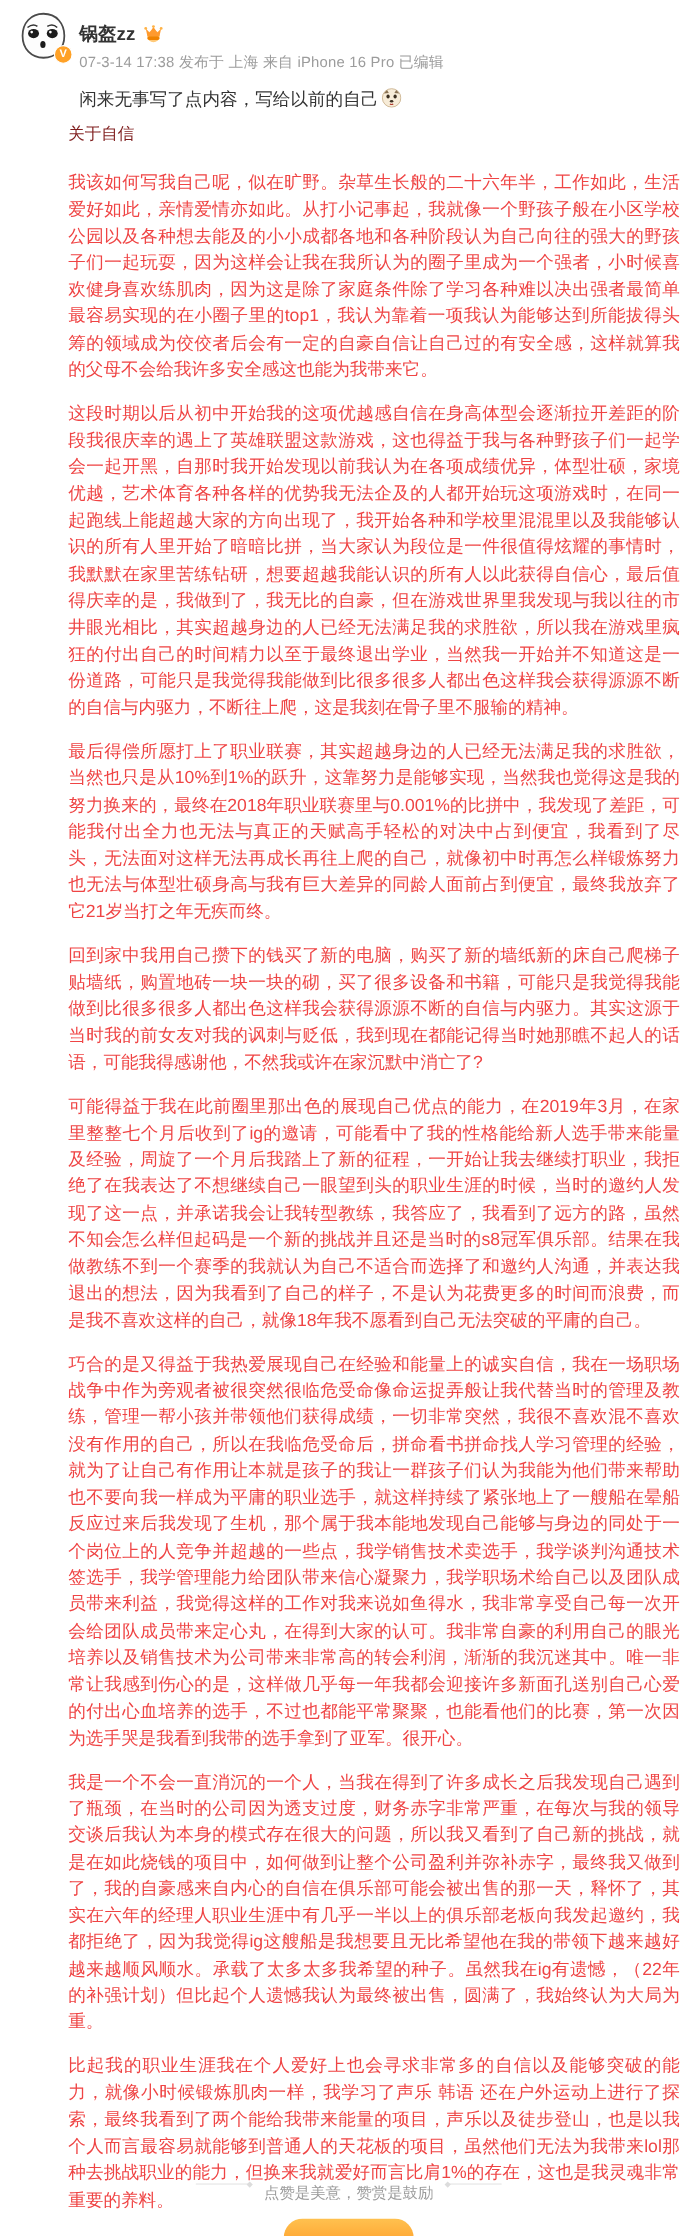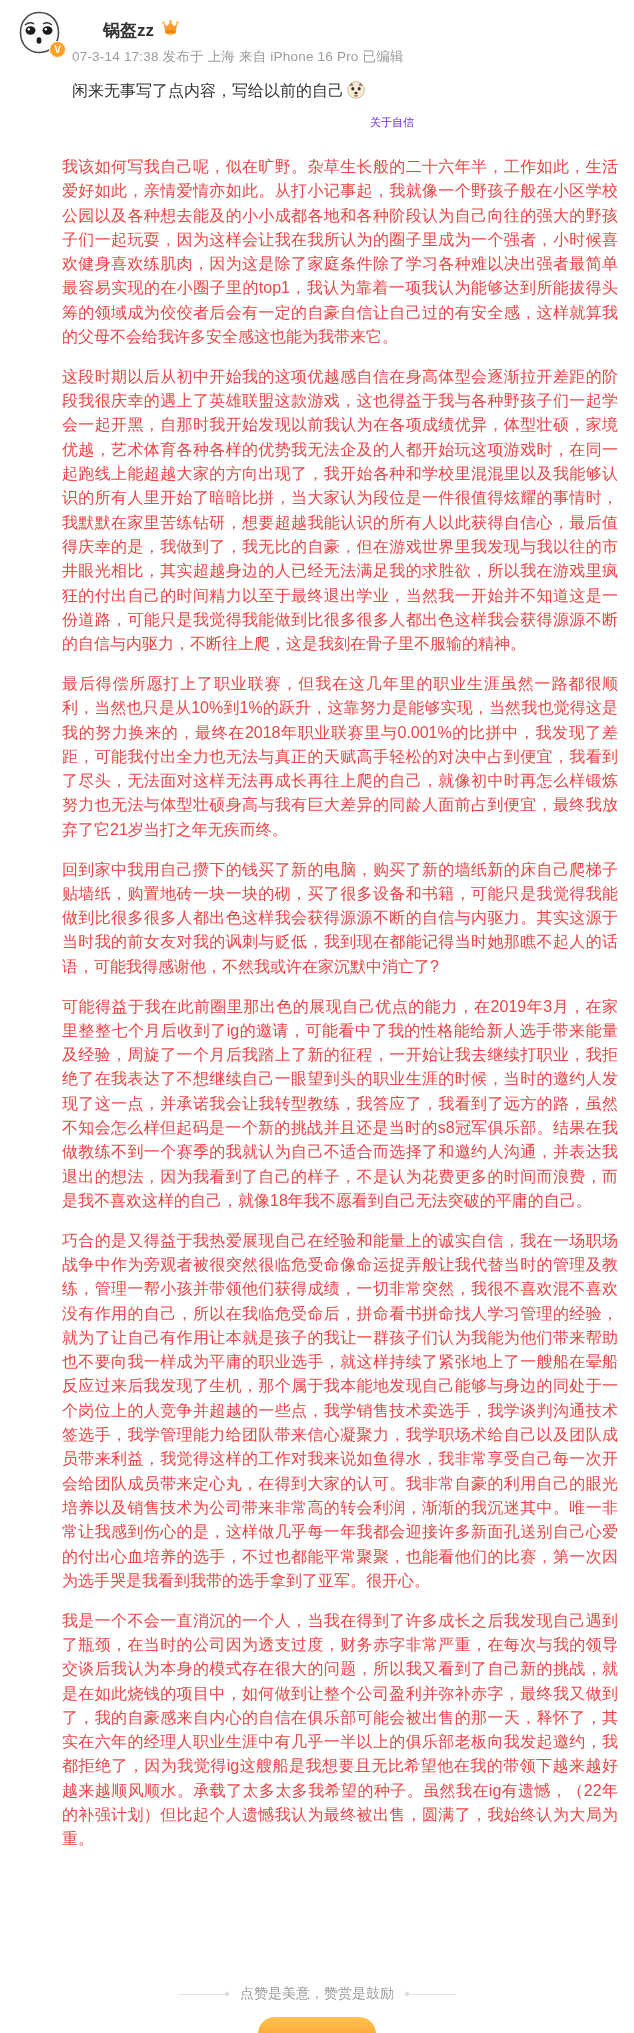--- a/index.html
+++ b/index.html
@@ -15,45 +15,45 @@
   .avatar{
     position:absolute;left:16px;top:9px;width:47px;height:47px;border-radius:50%;
     background:#fff;cursor:pointer;
   }
   .avatar svg{display:block;width:47px;height:47px;border-radius:50%;}
   .v-badge{
     position:absolute;right:-3px;bottom:-2px;width:17px;height:17px;border-radius:50%;
     background:#ffa126;color:#fff;font-size:10px;font-weight:bold;line-height:15px;
     text-align:center;border:1.5px solid #fff;box-sizing:border-box;
   }
-  .name-row{display:flex;height:22px;margin-left:31px;}
+  .name-row{display:flex;align-items:center;height:22px;}
   .username{font-size:17px;font-weight:700;color:#333;cursor:pointer;}
   .vip-badge{display:inline-block;margin-left:7px;line-height:0;}
   .meta{margin-top:7px;font-size:13.5px;color:#9c9c9c;letter-spacing:.2px;}
 
   
   .intro{margin:14px 16px 0 72px;font-size:16px;color:#333;line-height:22px;}
   .doge{display:inline-block;vertical-align:-3px;margin-left:3px;line-height:0;}
   .post-title{
-    margin:8px 0 0 62px;width:352px;text-align:right;
-    font-size:11px;font-weight:400;color:#6d28d9;line-height:24px;
+    margin:8px 0 0 62px;width:352px;text-align:left;
+    font-size:15px;font-weight:400;color:#7f1d1d;line-height:24px;
   }
 
   
   .article{
     margin:21px 16px 0 62px;width:556px;
     font-size:16px;line-height:24.3px;color:#ef4444;
     text-align:justify;word-break:break-all;
   }
   .article p{margin:0 0 15.5px;}
   .article p:last-child{margin-bottom:0;}
 
   
   .footer{position:absolute;top:1985px;left:0;width:634px;text-align:center;}
-  .tagline-row{display:flex;align-items:center;justify-content:center;}
+  .tagline-row{display:flex;justify-content:center;}
   .tagline-text{font-size:14px;color:#9b9b9b;margin:0 12px;}
   .h-line{width:50px;height:1px;background:#e4e4e4;position:relative;}
   .h-line.left::after,.h-line.right::after{
     content:"";position:absolute;top:-1.5px;width:4px;height:4px;background:#dcdcdc;
     transform:rotate(45deg);
   }
   .h-line.left::after{right:-1px;}
   .h-line.right::after{left:-1px;}
   .reward-btn{
     display:block;margin:14px auto 0;width:118px;height:34px;border:none;
@@ -109,25 +109,26 @@
         <path d="M7.5 14.5 q1.5 1 3 0" fill="none" stroke="#b03a2e" stroke-width="1.1"></path>
       </svg>
     </span>
   </div>
 
   <h2 class="post-title">关于自信</h2>
 
   <article class="article">
     <p>我该如何写我自己呢，似在旷野。杂草生长般的二十六年半，工作如此，生活爱好如此，亲情爱情亦如此。从打小记事起，我就像一个野孩子般在小区学校公园以及各种想去能及的小小成都各地和各种阶段认为自己向往的强大的野孩子们一起玩耍，因为这样会让我在我所认为的圈子里成为一个强者，小时候喜欢健身喜欢练肌肉，因为这是除了家庭条件除了学习各种难以决出强者最简单最容易实现的在小圈子里的top1，我认为靠着一项我认为能够达到所能拔得头筹的领域成为佼佼者后会有一定的自豪自信让自己过的有安全感，这样就算我的父母不会给我许多安全感这也能为我带来它。</p>
     <p>这段时期以后从初中开始我的这项优越感自信在身高体型会逐渐拉开差距的阶段我很庆幸的遇上了英雄联盟这款游戏，这也得益于我与各种野孩子们一起学会一起开黑，自那时我开始发现以前我认为在各项成绩优异，体型壮硕，家境优越，艺术体育各种各样的优势我无法企及的人都开始玩这项游戏时，在同一起跑线上能超越大家的方向出现了，我开始各种和学校里混混里以及我能够认识的所有人里开始了暗暗比拼，当大家认为段位是一件很值得炫耀的事情时，我默默在家里苦练钻研，想要超越我能认识的所有人以此获得自信心，最后值得庆幸的是，我做到了，我无比的自豪，但在游戏世界里我发现与我以往的市井眼光相比，其实超越身边的人已经无法满足我的求胜欲，所以我在游戏里疯狂的付出自己的时间精力以至于最终退出学业，当然我一开始并不知道这是一份道路，可能只是我觉得我能做到比很多很多人都出色这样我会获得源源不断的自信与内驱力，不断往上爬，这是我刻在骨子里不服输的精神。</p>
-    <p>最后得偿所愿打上了职业联赛，但我在这几年里的职业生涯虽然一路都很顺利，当然也只是从10%到1%的跃升，这靠努力是能够实现，当然我也觉得这是我的努力换来的，最终在2018年职业联赛里与0.001%的比拼中，我发现了差距，可能我付出全力也无法与真正的天赋高手轻松的对决中占到便宜，我看到了尽头，无法面对这样无法再成长再往上爬的自己，就像初中时再怎么样锻炼努力也无法与体型壮硕身高与我有巨大差异的同龄人面前占到便宜，最终我放弃了它21岁当打之年无疾而终。</p>
+    <p>最后得偿所愿打上了职业联赛，其实超越身边的人已经无法满足我的求胜欲，当然也只是从10%到1%的跃升，这靠努力是能够实现，当然我也觉得这是我的努力换来的，最终在2018年职业联赛里与0.001%的比拼中，我发现了差距，可能我付出全力也无法与真正的天赋高手轻松的对决中占到便宜，我看到了尽头，无法面对这样无法再成长再往上爬的自己，就像初中时再怎么样锻炼努力也无法与体型壮硕身高与我有巨大差异的同龄人面前占到便宜，最终我放弃了它21岁当打之年无疾而终。</p>
     <p>回到家中我用自己攒下的钱买了新的电脑，购买了新的墙纸新的床自己爬梯子贴墙纸，购置地砖一块一块的砌，买了很多设备和书籍，可能只是我觉得我能做到比很多很多人都出色这样我会获得源源不断的自信与内驱力。其实这源于当时我的前女友对我的讽刺与贬低，我到现在都能记得当时她那瞧不起人的话语，可能我得感谢他，不然我或许在家沉默中消亡了?</p>
     <p>可能得益于我在此前圈里那出色的展现自己优点的能力，在2019年3月，在家里整整七个月后收到了ig的邀请，可能看中了我的性格能给新人选手带来能量及经验，周旋了一个月后我踏上了新的征程，一开始让我去继续打职业，我拒绝了在我表达了不想继续自己一眼望到头的职业生涯的时候，当时的邀约人发现了这一点，并承诺我会让我转型教练，我答应了，我看到了远方的路，虽然不知会怎么样但起码是一个新的挑战并且还是当时的s8冠军俱乐部。结果在我做教练不到一个赛季的我就认为自己不适合而选择了和邀约人沟通，并表达我退出的想法，因为我看到了自己的样子，不是认为花费更多的时间而浪费，而是我不喜欢这样的自己，就像18年我不愿看到自己无法突破的平庸的自己。</p>
     <p>巧合的是又得益于我热爱展现自己在经验和能量上的诚实自信，我在一场职场战争中作为旁观者被很突然很临危受命像命运捉弄般让我代替当时的管理及教练，管理一帮小孩并带领他们获得成绩，一切非常突然，我很不喜欢混不喜欢没有作用的自己，所以在我临危受命后，拼命看书拼命找人学习管理的经验，就为了让自己有作用让本就是孩子的我让一群孩子们认为我能为他们带来帮助也不要向我一样成为平庸的职业选手，就这样持续了紧张地上了一艘船在晕船反应过来后我发现了生机，那个属于我本能地发现自己能够与身边的同处于一个岗位上的人竞争并超越的一些点，我学销售技术卖选手，我学谈判沟通技术签选手，我学管理能力给团队带来信心凝聚力，我学职场术给自己以及团队成员带来利益，我觉得这样的工作对我来说如鱼得水，我非常享受自己每一次开会给团队成员带来定心丸，在得到大家的认可。我非常自豪的利用自己的眼光培养以及销售技术为公司带来非常高的转会利润，渐渐的我沉迷其中。唯一非常让我感到伤心的是，这样做几乎每一年我都会迎接许多新面孔送别自己心爱的付出心血培养的选手，不过也都能平常聚聚，也能看他们的比赛，第一次因为选手哭是我看到我带的选手拿到了亚军。很开心。</p>
     <p>我是一个不会一直消沉的一个人，当我在得到了许多成长之后我发现自己遇到了瓶颈，在当时的公司因为透支过度，财务赤字非常严重，在每次与我的领导交谈后我认为本身的模式存在很大的问题，所以我又看到了自己新的挑战，就是在如此烧钱的项目中，如何做到让整个公司盈利并弥补赤字，最终我又做到了，我的自豪感来自内心的自信在俱乐部可能会被出售的那一天，释怀了，其实在六年的经理人职业生涯中有几乎一半以上的俱乐部老板向我发起邀约，我都拒绝了，因为我觉得ig这艘船是我想要且无比希望他在我的带领下越来越好越来越顺风顺水。承载了太多太多我希望的种子。虽然我在ig有遗憾，（22年的补强计划）但比起个人遗憾我认为最终被出售，圆满了，我始终认为大局为重。</p>
+    <p>比起我的职业生涯我在个人爱好上也会寻求非常多的自信以及能够突破的能力，就像小时候锻炼肌肉一样，我学习了声乐 韩语 还在户外运动上进行了探索，最终我看到了两个能给我带来能量的项目，声乐以及徒步登山，也是以我个人而言最容易就能够到普通人的天花板的项目，虽然他们无法为我带来lol那种去挑战职业的能力，但换来我就爱好而言比肩1%的存在，这也是我灵魂非常重要的养料。</p>
   </article>
 
   <div class="footer">
     <div class="tagline-row">
       <span class="h-line left"></span>
       <span class="tagline-text">点赞是美意，赞赏是鼓励</span>
       <span class="h-line right"></span>
     </div>
     <button class="reward-btn"></button>
   </div>

